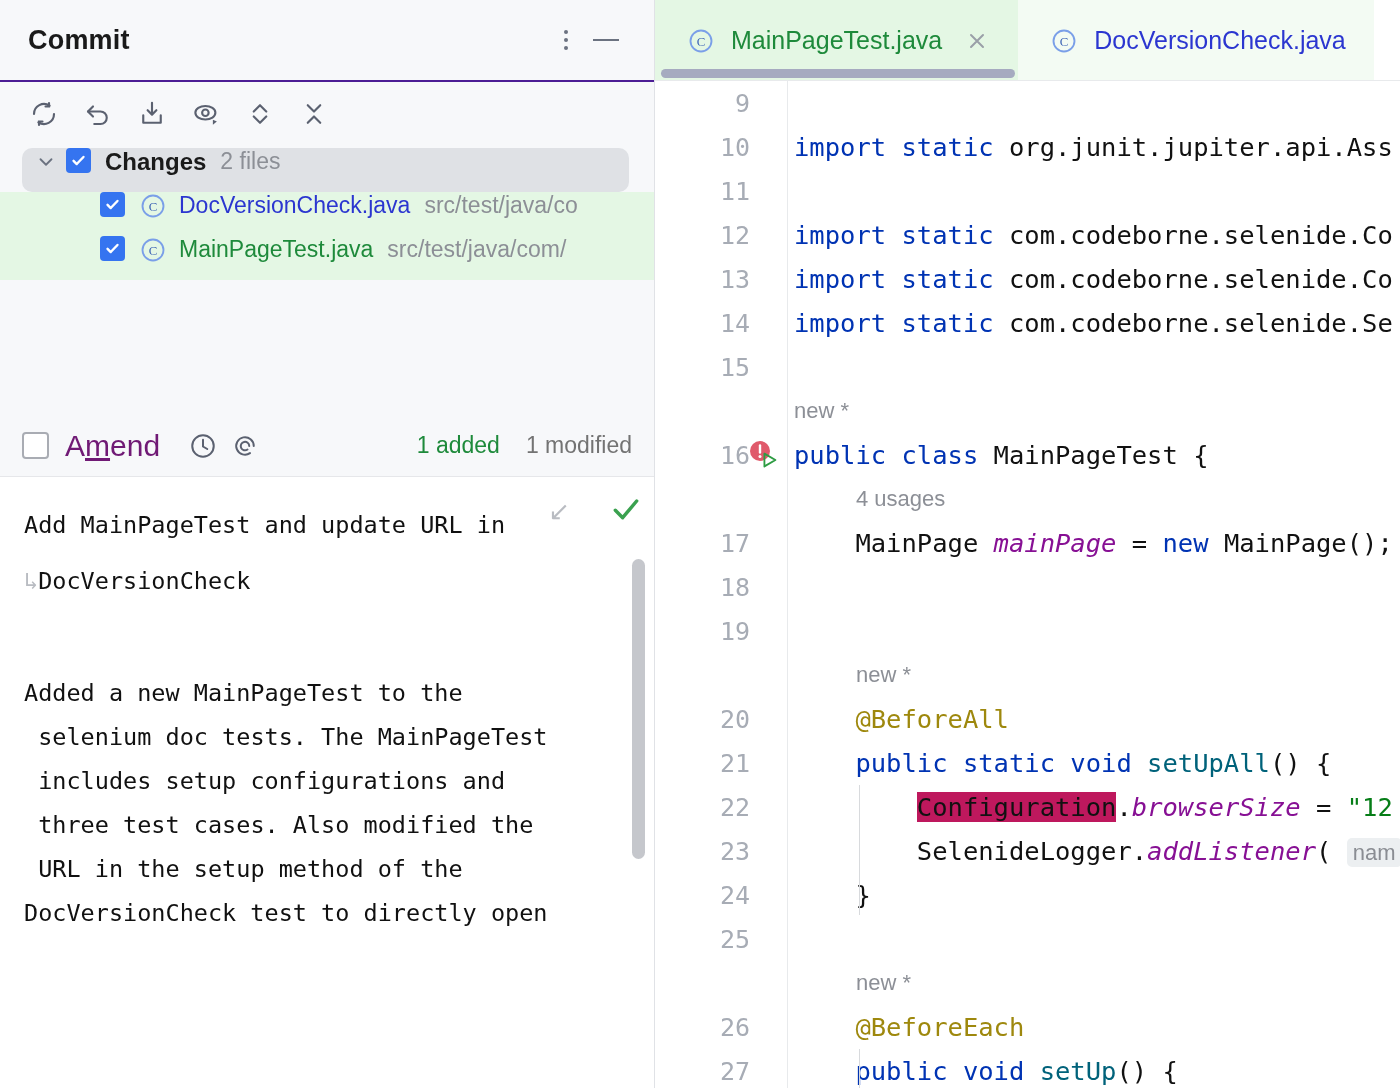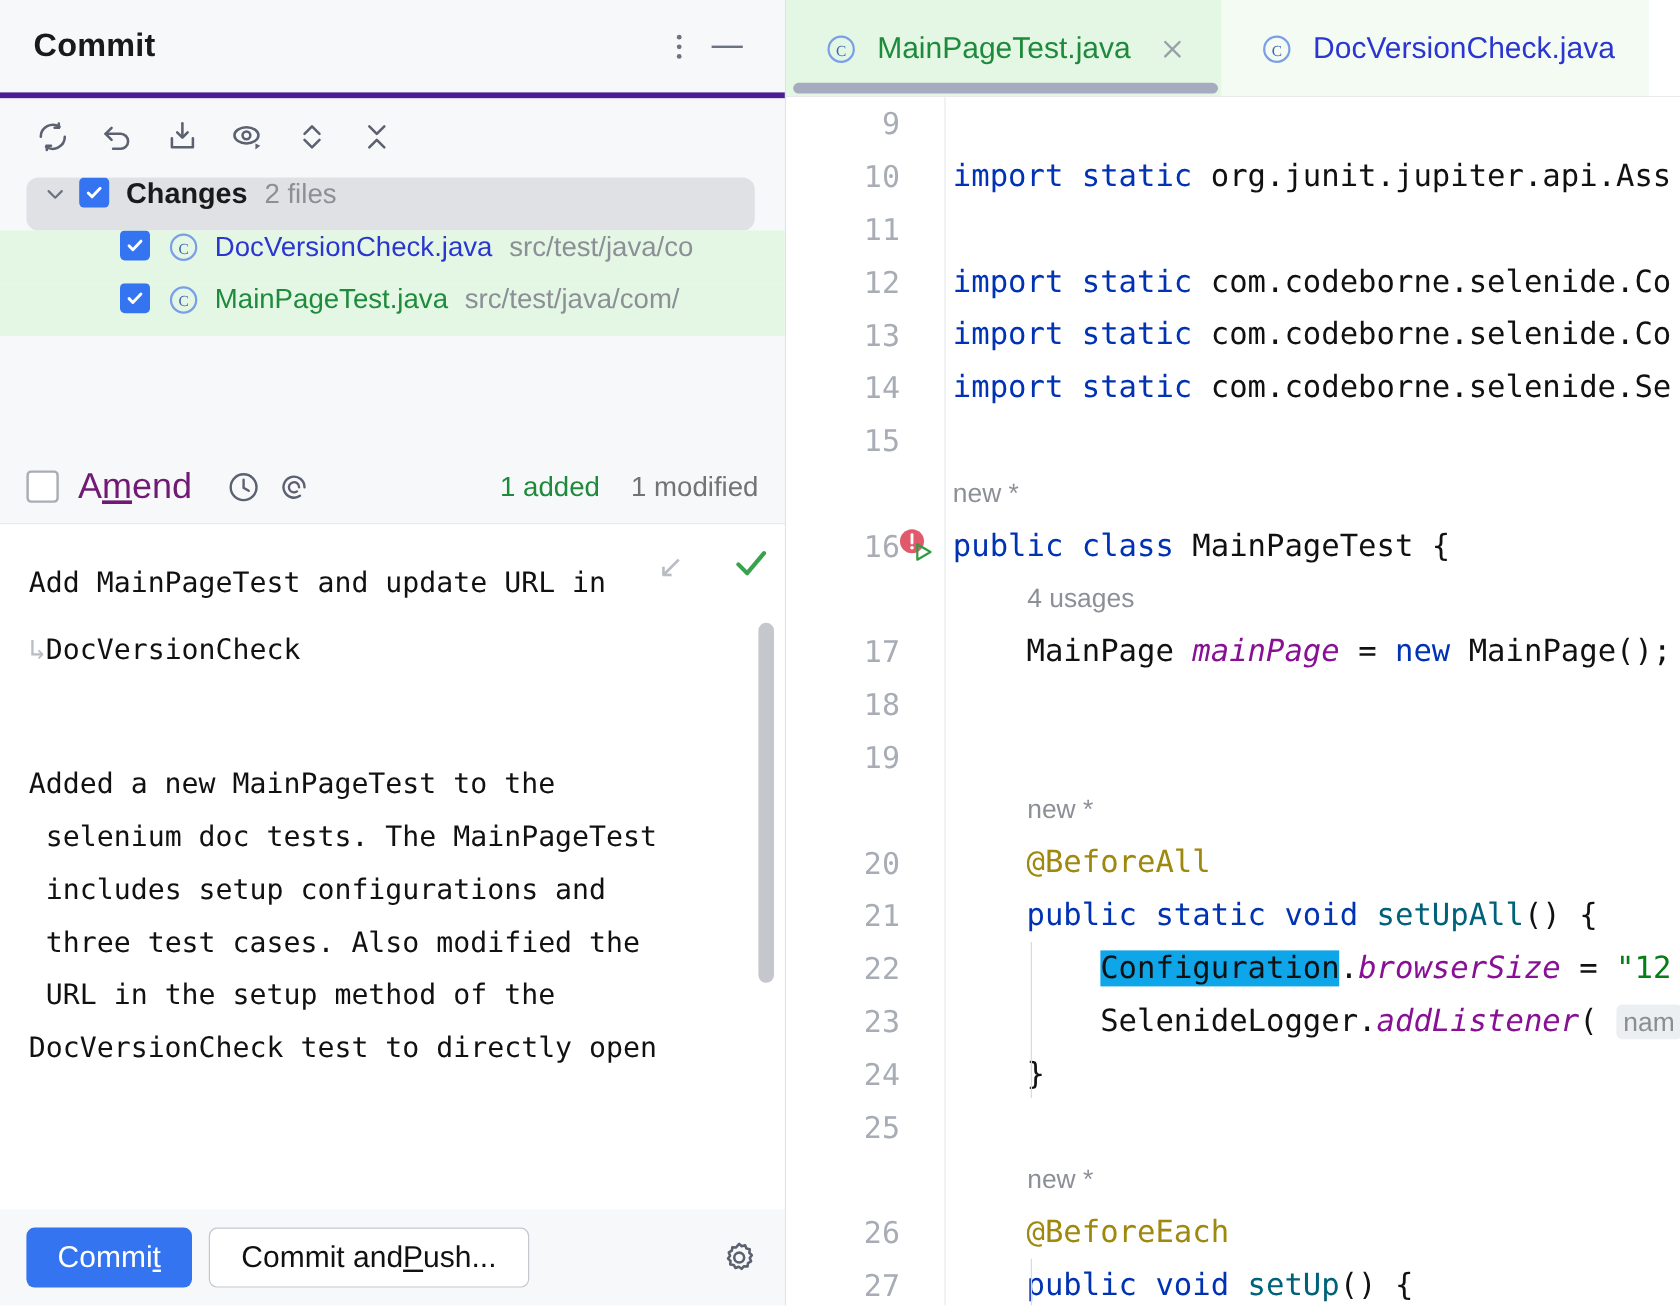--- a/index.html
+++ b/index.html
@@ -18,21 +18,21 @@
     background: #f7f8fa;
     display: flex; flex-direction: column;
     position: relative;
     border-right: 1px solid #e0e2e6;
   }
   .panel-header {
     height: 82px; min-height: 82px;
     display: flex; align-items: center;
     padding: 0 28px 0 28px;
     background: #f7f8fa;
-    border-bottom: 5px solid #4c1d95;
+    border-bottom: 2px solid #4c1d95;
   }
   .panel-title {
     font-size: 27px; font-weight: bold; color: #1a1a1a;
     letter-spacing: 0.2px;
     flex: 1;
   }
   .hdr-btn { width: 40px; height: 40px; display: flex; align-items: center; justify-content: center; cursor: pointer; }
   .kebab { display: flex; flex-direction: column; gap: 4px; align-items: center; }
   .kebab i { width: 4px; height: 4px; border-radius: 50%; background: #6b7280; display: block; }
   .minus { width: 26px; height: 2px; background: #6b7280; display: block; }
@@ -195,21 +195,21 @@
     font-size: 22px; color: #8c8f96;
     margin-left: 139px; white-space: pre;
   }
   .hint-txt.ind { margin-left: 201px; }
   .k  { color: #0033b3; font-weight: normal; }
   .anno { color: #9e880d; }
   .meth { color: #00627a; }
   .field { color: #871094; font-style: italic; }
   .str { color: #067d17; }
   .plain { color: #111; }
-  .hl-ident { background: #0ea5e9; }
+  .hl-ident { background: #be185d; }
   .param-chip {
     background: #eceff1; color: #8a8d93; border-radius: 5px;
     padding: 2px 6px; font-size: 22px;
     font-family: "Liberation Sans", sans-serif;
   }
   .indent-guide { position: absolute; width: 1px; background: #d8dadd; left: 204px; }
 </style>
 </head>
 <body>
 
@@ -360,38 +360,20 @@
         <span style="color:#b9bcc2;font-size:26px;line-height:1;">↙</span>
         <span style="margin-left:26px;">
           <svg width="32" height="32" viewBox="0 0 24 24" fill="none" stroke="#3aa14f" stroke-width="2.6" stroke-linecap="round" stroke-linejoin="round">
               <path d="M4 13l5.5 5.5L20 6"></path>
             </svg>
         </span>
       </div>
       <div class="msg-scroll"></div>
     </div>
 
-    <div class="btn-row">
-      <div class="btn primary">
-          <span>Commi</span>
-          <u>t</u>
-        </div>
-      <div class="btn secondary">
-          <span>Commit and </span>
-          <u>P</u>
-          <span>ush...</span>
-        </div>
-      <span class="spacer"></span>
-      <span style="display:flex;align-items:center;">
-        <svg width="32" height="32" viewBox="0 0 24 24" fill="none" stroke="#5b6170" stroke-width="1.6" stroke-linejoin="round">
-          <circle cx="12" cy="12" r="3.1"></circle>
-          <path d="M12 3.4l1.6 1.5 2.1-.6.8 2 2.1.5-.3 2.2 1.6 1.5-1.3 1.8.8 2-1.9 1.1-.3 2.2-2.2-.2-1.5 1.6-1.8-1.3-2 .8-1.1-1.9-2.2-.3.2-2.2-1.6-1.5 1.3-1.8-.8-2 1.9-1.1.3-2.2 2.2.2z"></path>
-        </svg>
-      </span>
-    </div>
   </div>
 
   <div id="editor">
 
     <div class="tabbar">
       <div class="tab active">
         <span class="jicon">
           <svg width="28" height="28" viewBox="0 0 24 24" fill="none">
               <circle cx="12" cy="12" r="9" stroke="#7a9fe8" stroke-width="1.6"></circle>
               <text x="12" y="16.5" font-size="11" fill="#3b63b5" text-anchor="middle" font-family="Liberation Serif, serif">C</text>

